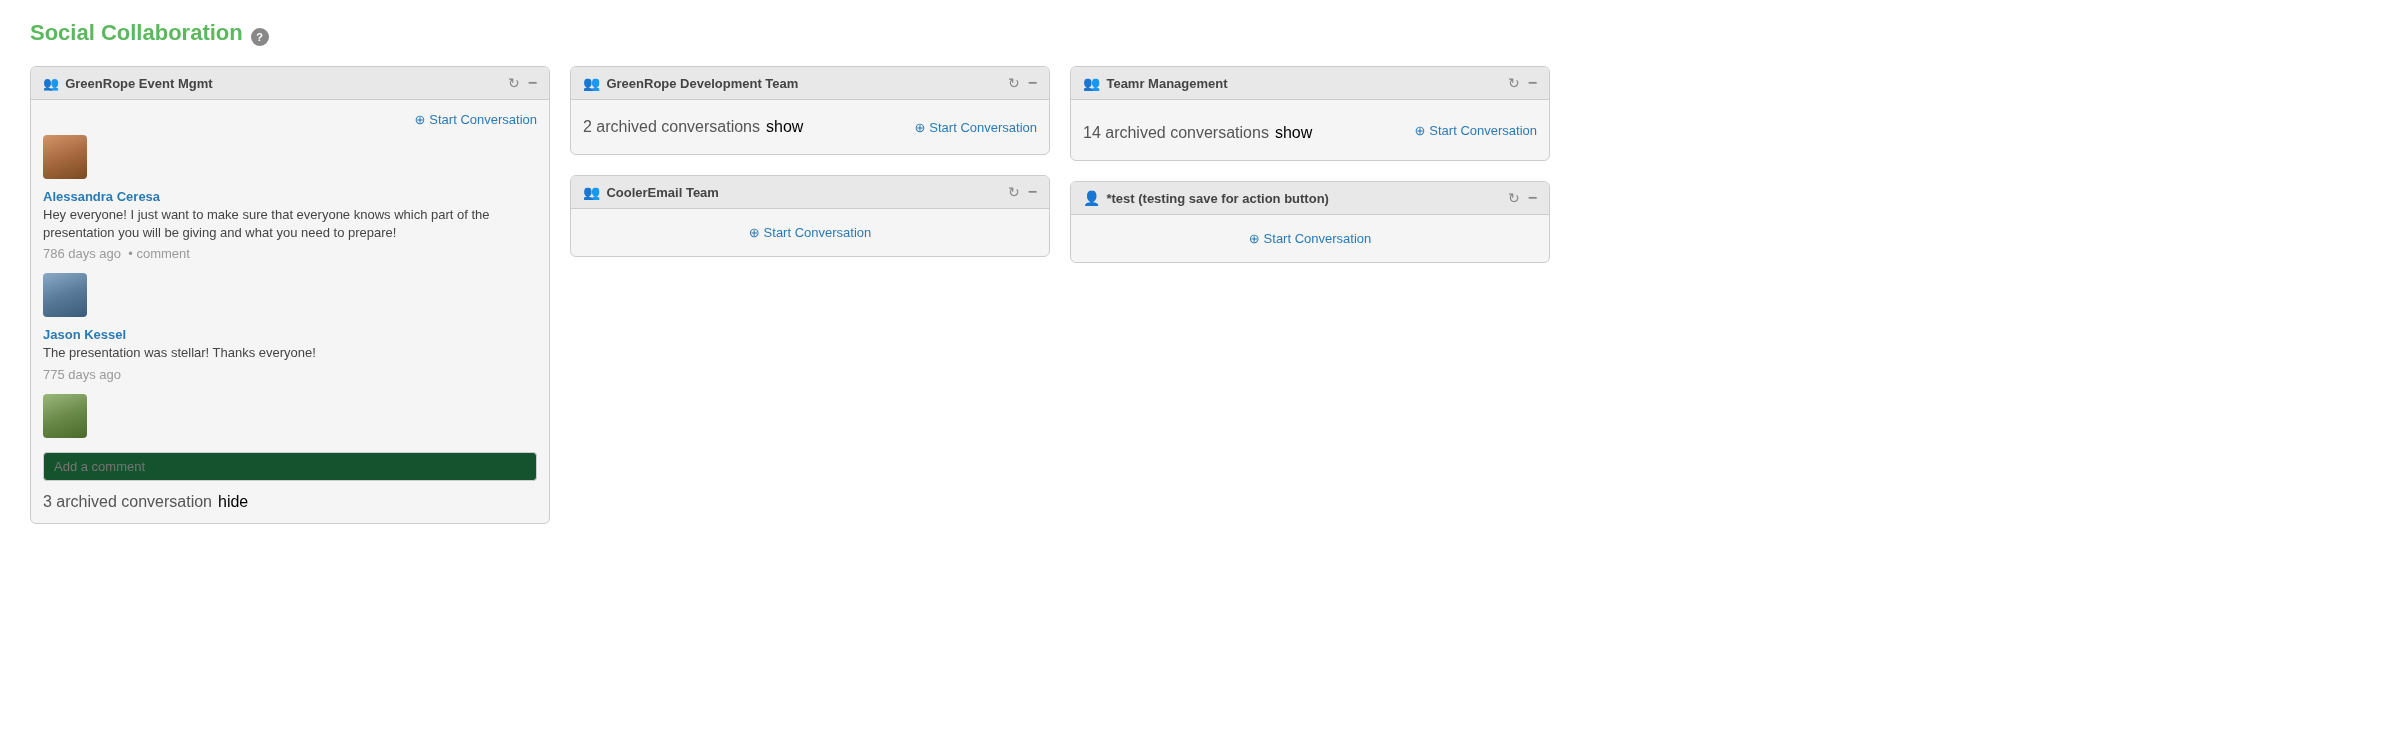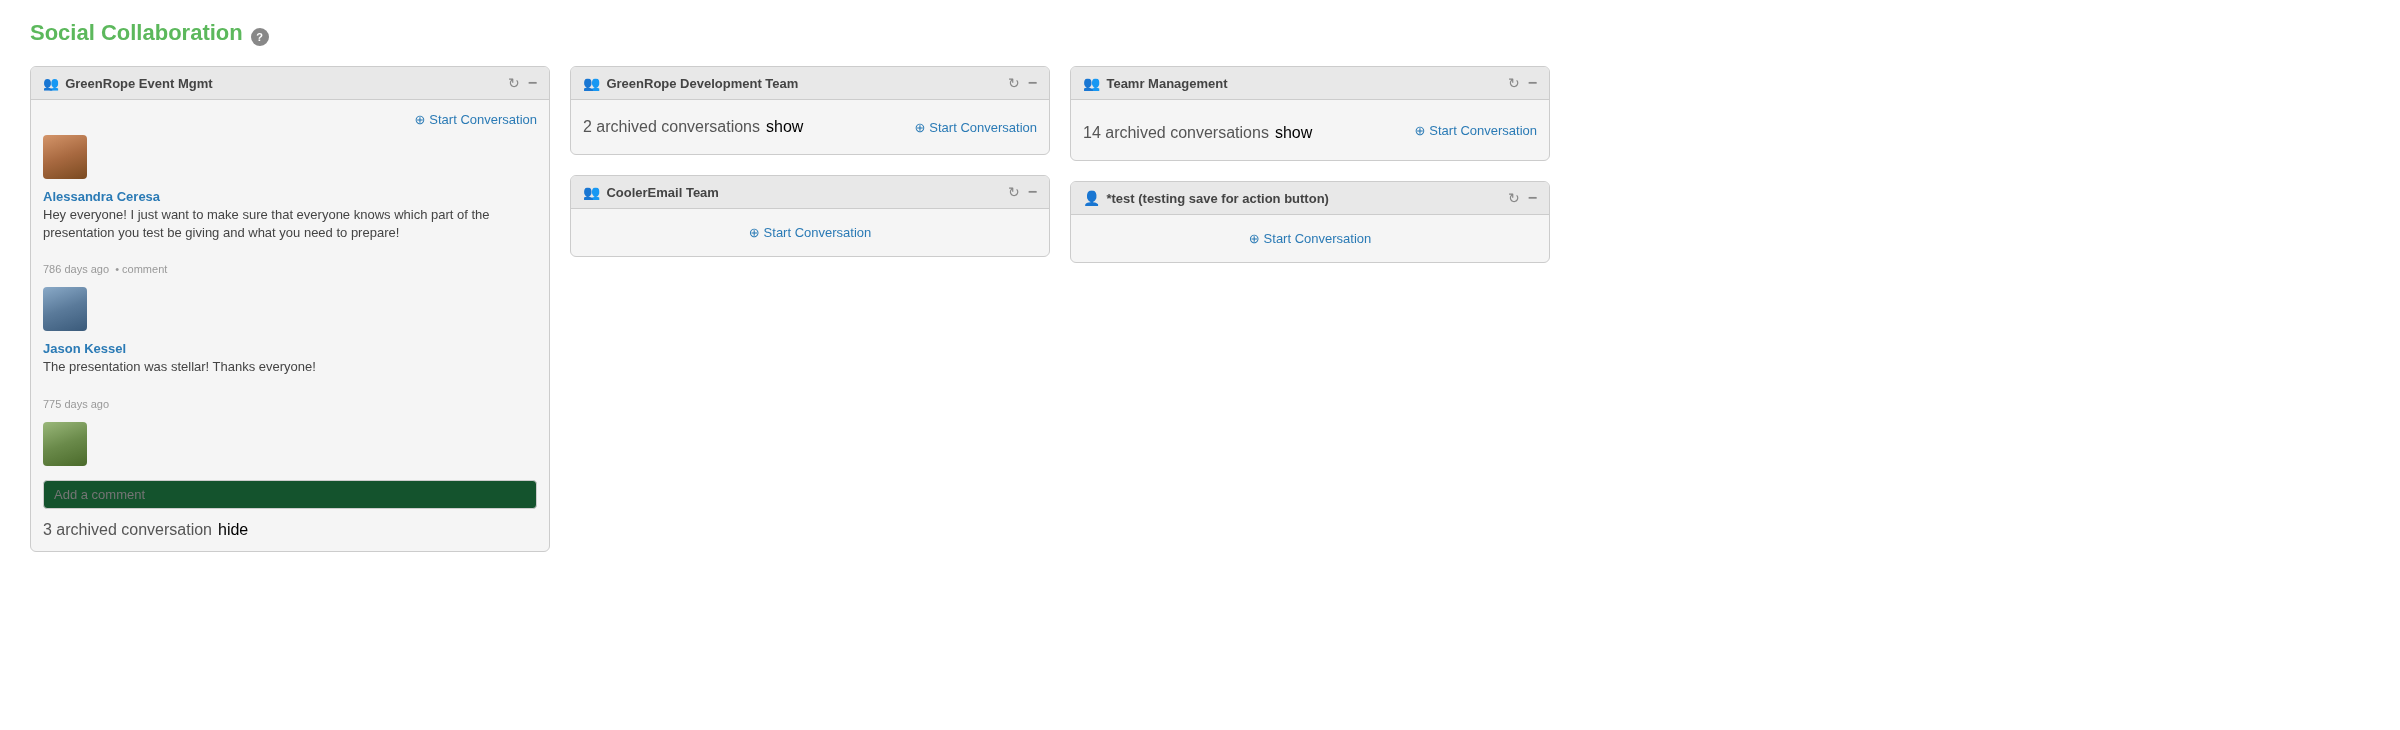--- a/index.html
+++ b/index.html
@@ -153,22 +153,22 @@
 
     .conversation-text {
       color: #444;
       font-size: 13px;
       line-height: 1.4;
       margin-top: 2px;
     }
 
     .conversation-meta {
       color: #999;
-      font-size: 11px;
-      margin-top: 21px;
+      font-size: 13px;
+      margin-top: 4px;
     }
 
     .conversation-meta a {
       color: #999;
       text-decoration: none;
     }
 
     .comment-input {
       width: 100%;
       padding: 6px 10px;
@@ -268,21 +268,21 @@
           <a class="start-conversation-btn">
             <span>⊕</span>
             <span>Start Conversation</span>
           </a>
         </div>
 
         <div class="conversation-item">
           <div class="avatar-img avatar-img-1"></div>
           <div class="conversation-content">
             <div class="conversation-author">Alessandra Ceresa</div>
-            <div class="conversation-text">Hey everyone! I just want to make sure that everyone knows which part of the presentation you test be giving and what you need to prepare!</div>
+            <div class="conversation-text">Hey everyone! I just want to make sure that everyone knows which part of the presentation you will be giving and what you need to prepare!</div>
             <div class="conversation-meta">
               <span>786 days ago</span>
               &nbsp;•&nbsp;<a href="#">comment</a>
             </div>
           </div>
         </div>
 
         <div class="conversation-item">
           <div class="avatar-img avatar-img-2"></div>
           <div class="conversation-content">

